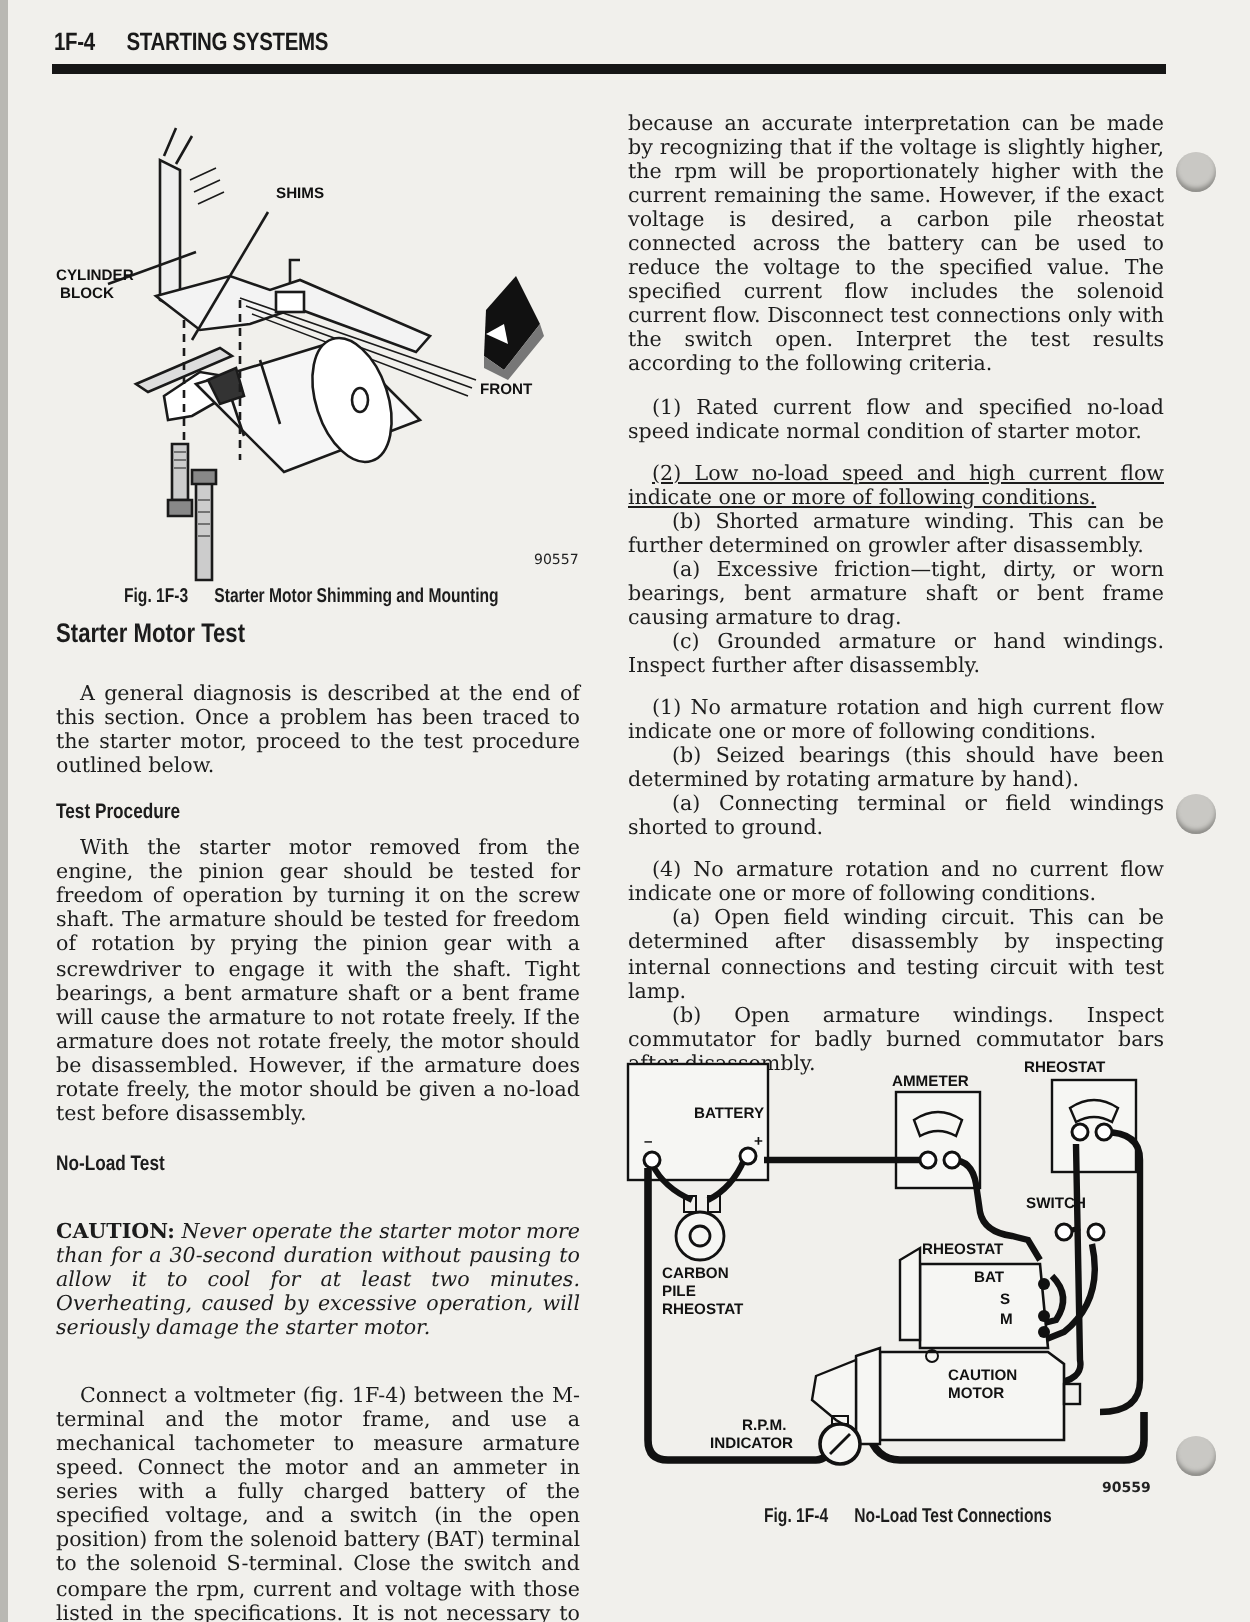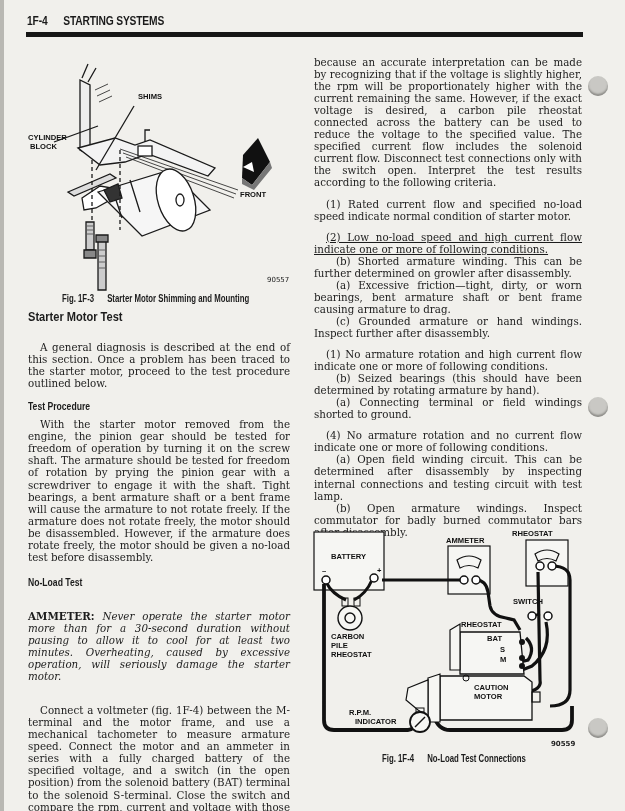--- a/index.html
+++ b/index.html
@@ -133,21 +133,21 @@
   </div>
 </div>
 
 <div class="col col-left" style="top:311px;">
   <div class="sans-h section-title">Starter Motor Test</div>
   <p class="indent" style="margin-top:18px;">A general diagnosis is described at the end of this section. Once a problem has been traced to the starter motor, proceed to the test procedure outlined below.</p>
   <div class="sans-h subhead" style="margin-top:11px;">Test Procedure</div>
   <p class="indent" style="margin-top:6px;">With the starter motor removed from the engine, the pinion gear should be tested for freedom of operation by turning it on the screw shaft. The armature should be tested for freedom of rotation by prying the pinion gear with a screwdriver to engage it with the shaft. Tight bearings, a bent armature shaft or a bent frame will cause the armature to not rotate freely. If the armature does not rotate freely, the motor should be disassembled. However, if the armature does rotate freely, the motor should be given a no-load test before disassembly.</p>
   <div class="sans-h subhead" style="margin-top:13px;">No-Load Test</div>
   <p class="caution" style="margin-top:22px;">
-    <b>AMMETER:</b>
+    <b>CAUTION:</b>
     <i>Never operate the starter motor more than for a 30-second duration without pausing to allow it to cool for at least two minutes. Overheating, caused by excessive operation, will seriously damage the starter motor.</i>
   </p>
   <p class="indent" style="margin-top:22px;">Connect a voltmeter (fig. 1F-4) between the M-terminal and the motor frame, and use a mechanical tachometer to measure armature speed. Connect the motor and an ammeter in series with a fully charged battery of the specified voltage, and a switch (in the open position) from the solenoid battery (BAT) terminal to the solenoid S-terminal. Close the switch and compare the rpm, current and voltage with those listed in the specifications. It is not necessary to obtain the exact voltage specified</p>
 </div>
 
 <div class="col col-right">
   <p>because an accurate interpretation can be made by recognizing that if the voltage is slightly higher, the rpm will be proportionately higher with the current remaining the same. However, if the exact voltage is desired, a carbon pile rheostat connected across the battery can be used to reduce the voltage to the specified value. The specified current flow includes the solenoid current flow. Disconnect test connections only with the switch open. Interpret the test results according to the following criteria.</p>
 
   <p class="indent" style="margin-top:9px;">(1) Rated current flow and specified no-load speed indicate normal condition of starter motor.</p>
 
@@ -217,35 +217,35 @@
       <circle cx="166" cy="60" r="4" fill="#fff" stroke="#111" stroke-width="1.5"></circle>
       <circle cx="230" cy="46" r="4" fill="#fff" stroke="#111" stroke-width="1.5"></circle>
       <circle cx="242" cy="46" r="4" fill="#fff" stroke="#111" stroke-width="1.5"></circle>
       <circle cx="222" cy="96" r="4" fill="#fff" stroke="#111" stroke-width="1.5"></circle>
       <circle cx="238" cy="96" r="4" fill="#fff" stroke="#111" stroke-width="1.5"></circle>
       <circle cx="212" cy="122" r="3"></circle>
       <circle cx="212" cy="138" r="3"></circle>
       <circle cx="212" cy="146" r="3"></circle>
     </g>
   </svg>
-  <div class="label" style="left:331px;top:553px;">BATTERY</div>
+  <div class="label" style="left:347px;top:553px;">BATTERY</div>
   <div class="label" style="left:322px;top:567px;">–</div>
   <div class="label" style="left:377px;top:567px;">+</div>
   <div class="label" style="left:446px;top:537px;">AMMETER</div>
   <div class="label" style="left:512px;top:530px;">RHEOSTAT</div>
   <div class="label" style="left:513px;top:598px;">SWITCH</div>
   <div class="label" style="left:461px;top:621px;">RHEOSTAT</div>
   <div class="label" style="left:487px;top:635px;">BAT</div>
   <div class="label" style="left:500px;top:646px;">S</div>
   <div class="label" style="left:500px;top:656px;">M</div>
   <div class="label" style="left:331px;top:633px;">CARBON</div>
   <div class="label" style="left:331px;top:642px;">PILE</div>
   <div class="label" style="left:331px;top:651px;">RHEOSTAT</div>
   <div class="label" style="left:474px;top:684px;">CAUTION</div>
   <div class="label" style="left:474px;top:693px;">MOTOR</div>
-  <div class="label" style="left:349px;top:709px;">R.P.M.</div>
+  <div class="label" style="left:371px;top:709px;">R.P.M.</div>
   <div class="label" style="left:355px;top:718px;">INDICATOR</div>
   <div class="figno" style="left:551px;top:740px;font-weight:bold;">90559</div>
   <div class="caption" style="left:382px;top:753px;">
     <span class="num">Fig. 1F-4</span>
     <span>No-Load Test Connections</span>
   </div>
 </div>
 
 </body></html>

